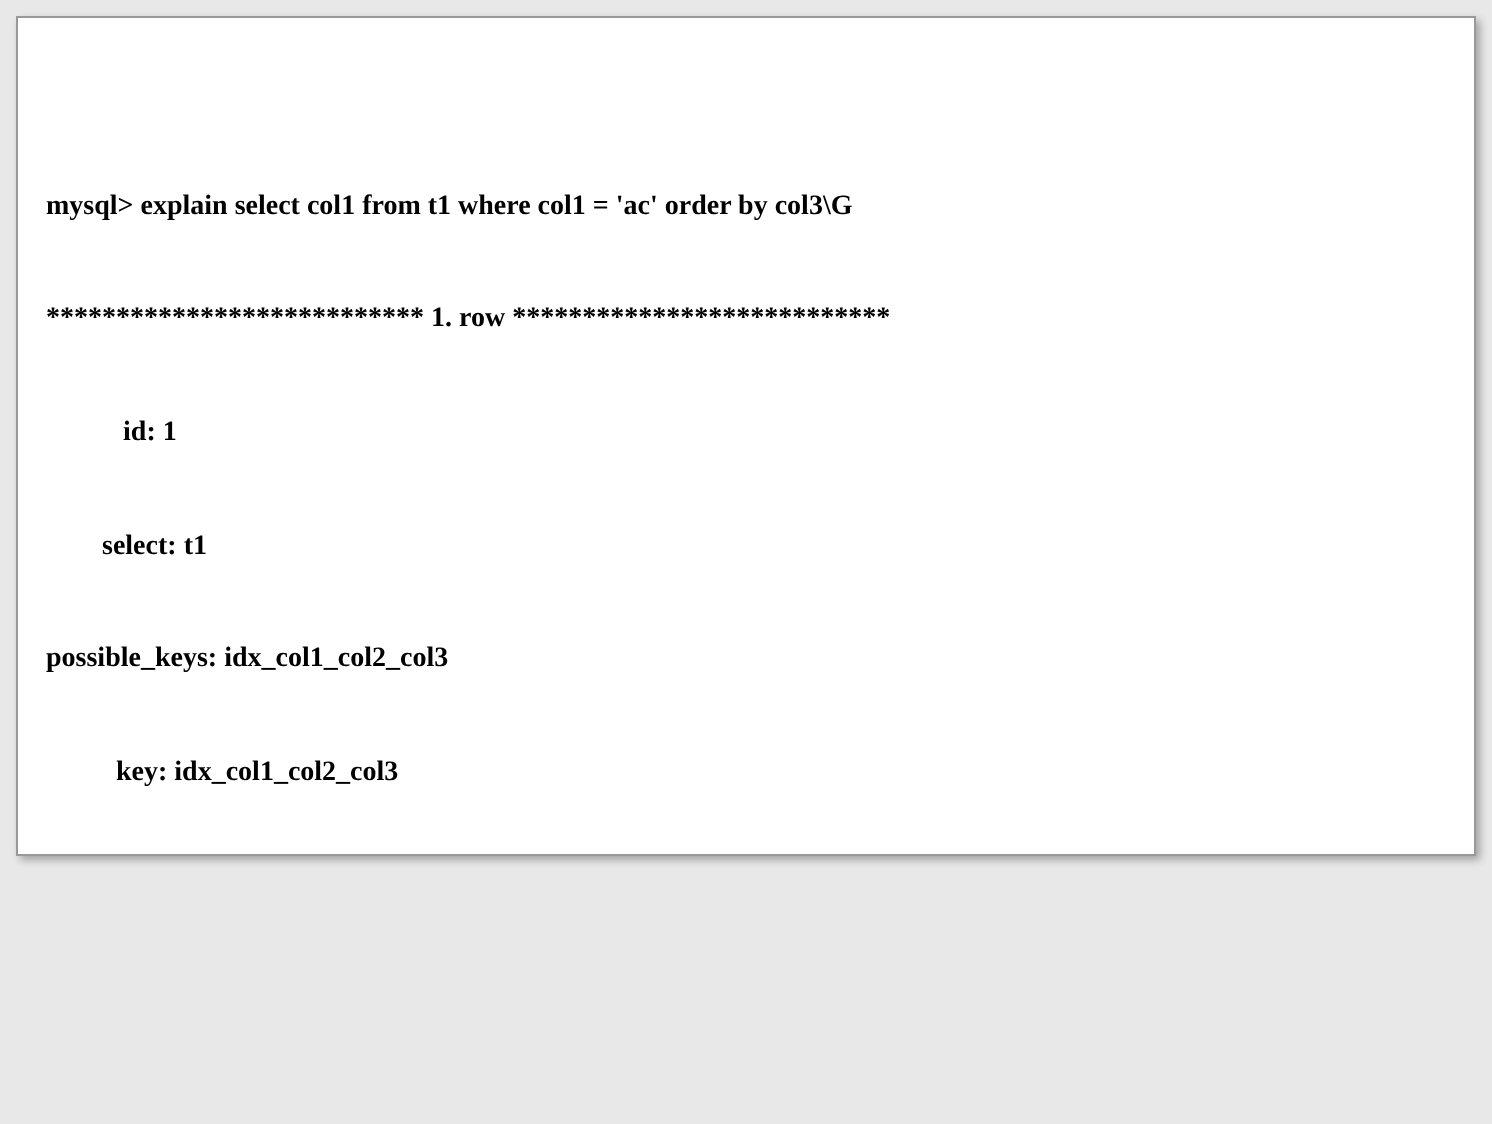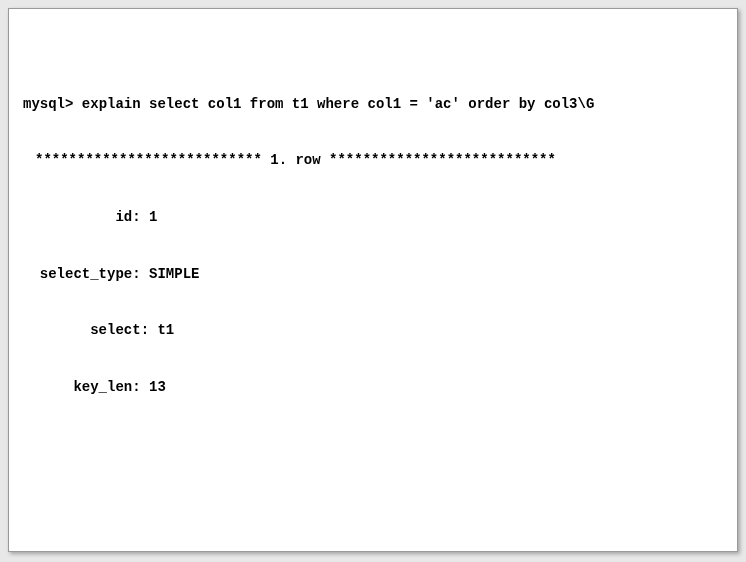--- a/index.html
+++ b/index.html
@@ -7,46 +7,47 @@
       background: #e8e8e8;
       padding: 8px;
       width: 746px;
       height: 562px;
     }
     .terminal {
       background: #ffffff;
       border: 1px solid #999;
       box-shadow: 2px 2px 4px rgba(0,0,0,0.3);
       padding: 10px 14px;
-      font-family: Liberation Mono, monospace;
+      font-family: Liberation Serif, serif;
       font-size: 14px;
       font-weight: bold;
       line-height: 1.35;
       color: #000;
       white-space: pre;
       overflow: hidden;
-      height: 544px;
+      height: 420px;
     }
     .query-block { margin-bottom: 18px; }
     .prompt-line { display: block; }
-    .row-sep { display: block; margin-left: 12px; }
+    .row-sep { display: block; }
     .field-line { display: block; }
     .field-label { display: inline; }
     .field-value { display: inline; }
   </style>
 </head>
 <body>
 
 <div class="terminal">
   <div class="query-block">
     <span class="prompt-line"><span>mysql&gt;</span> <span>explain select col1 from t1 where col1 = 'ac' order by col3\G</span></span>
     <span class="row-sep">*************************** 1. row ***************************</span>
     <span class="field-line"><span class="field-label">           id</span>: <span class="field-value">1</span></span>
-    <span class="field-line"><span class="field-label">  select_type</span>: <span class="field-value">SIMPLE</span></span>
     <span class="field-line"><span class="field-label">        select</span>: <span class="field-value">t1</span></span>
+    <span class="field-line"><span class="field-label">possible_keys</span>: <span class="field-value">idx_col1_col2_col3</span></span>
+    <span class="field-line"><span class="field-label">          key</span>: <span class="field-value">idx_col1_col2_col3</span></span>
     <span class="field-line"><span class="field-label">      key_len</span>: <span class="field-value">13</span></span>
     
     
     
     
   </div>
   
 </div>
 
 </body></html>

